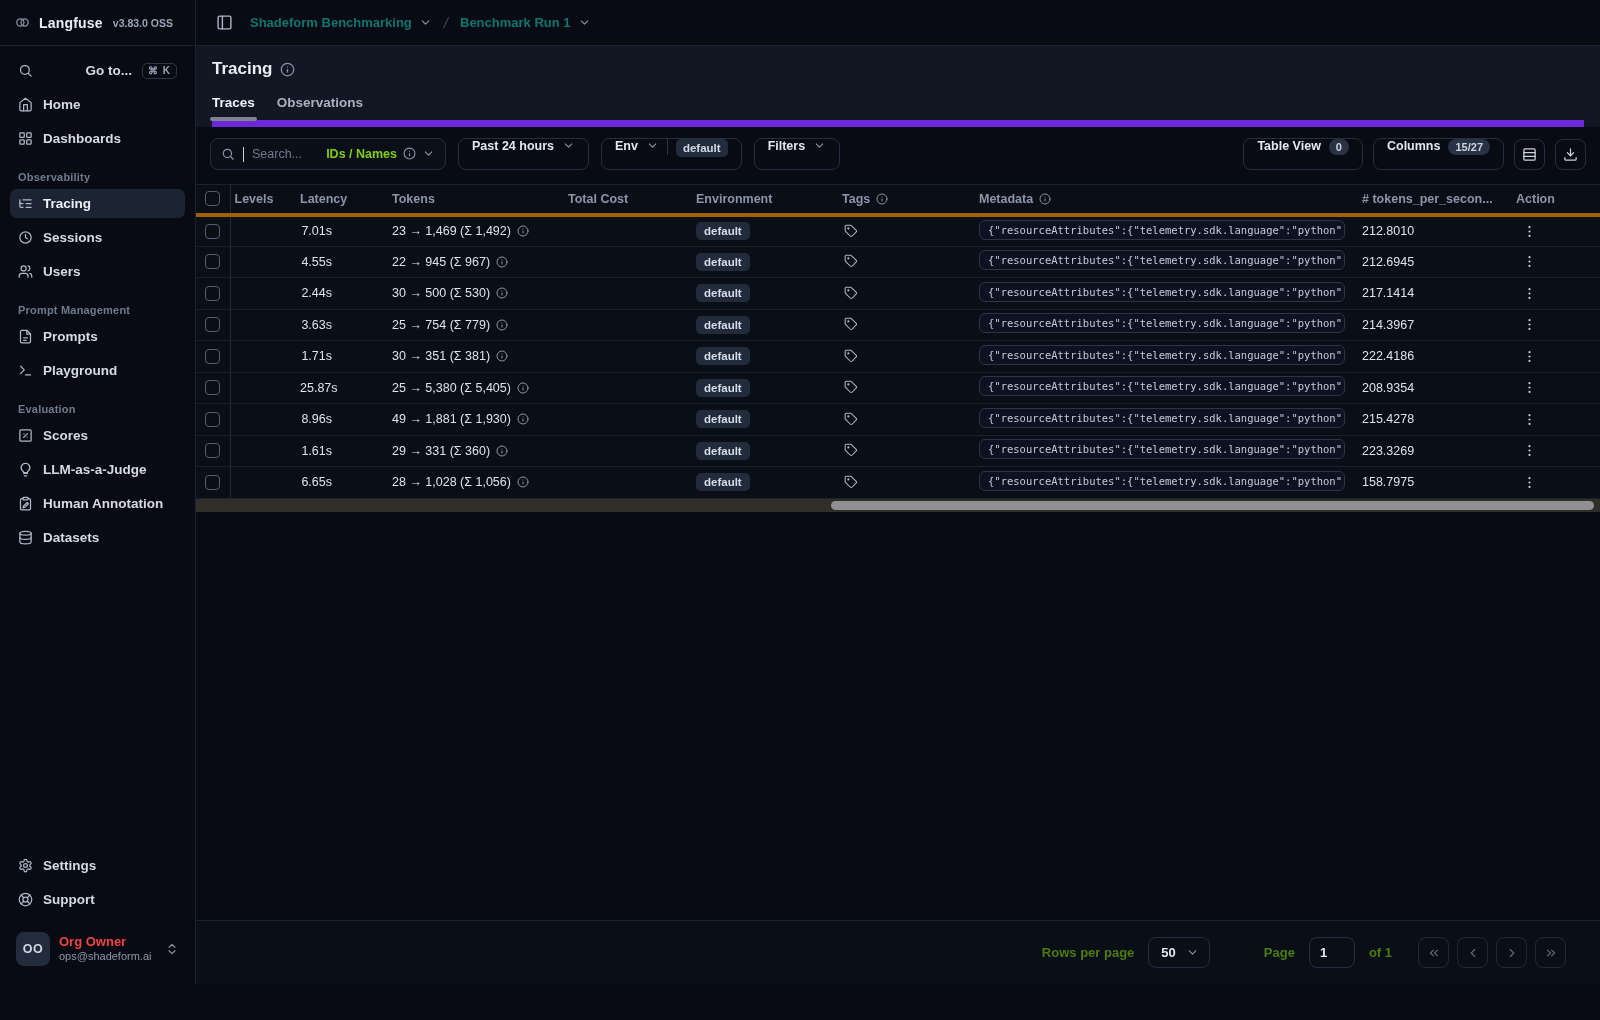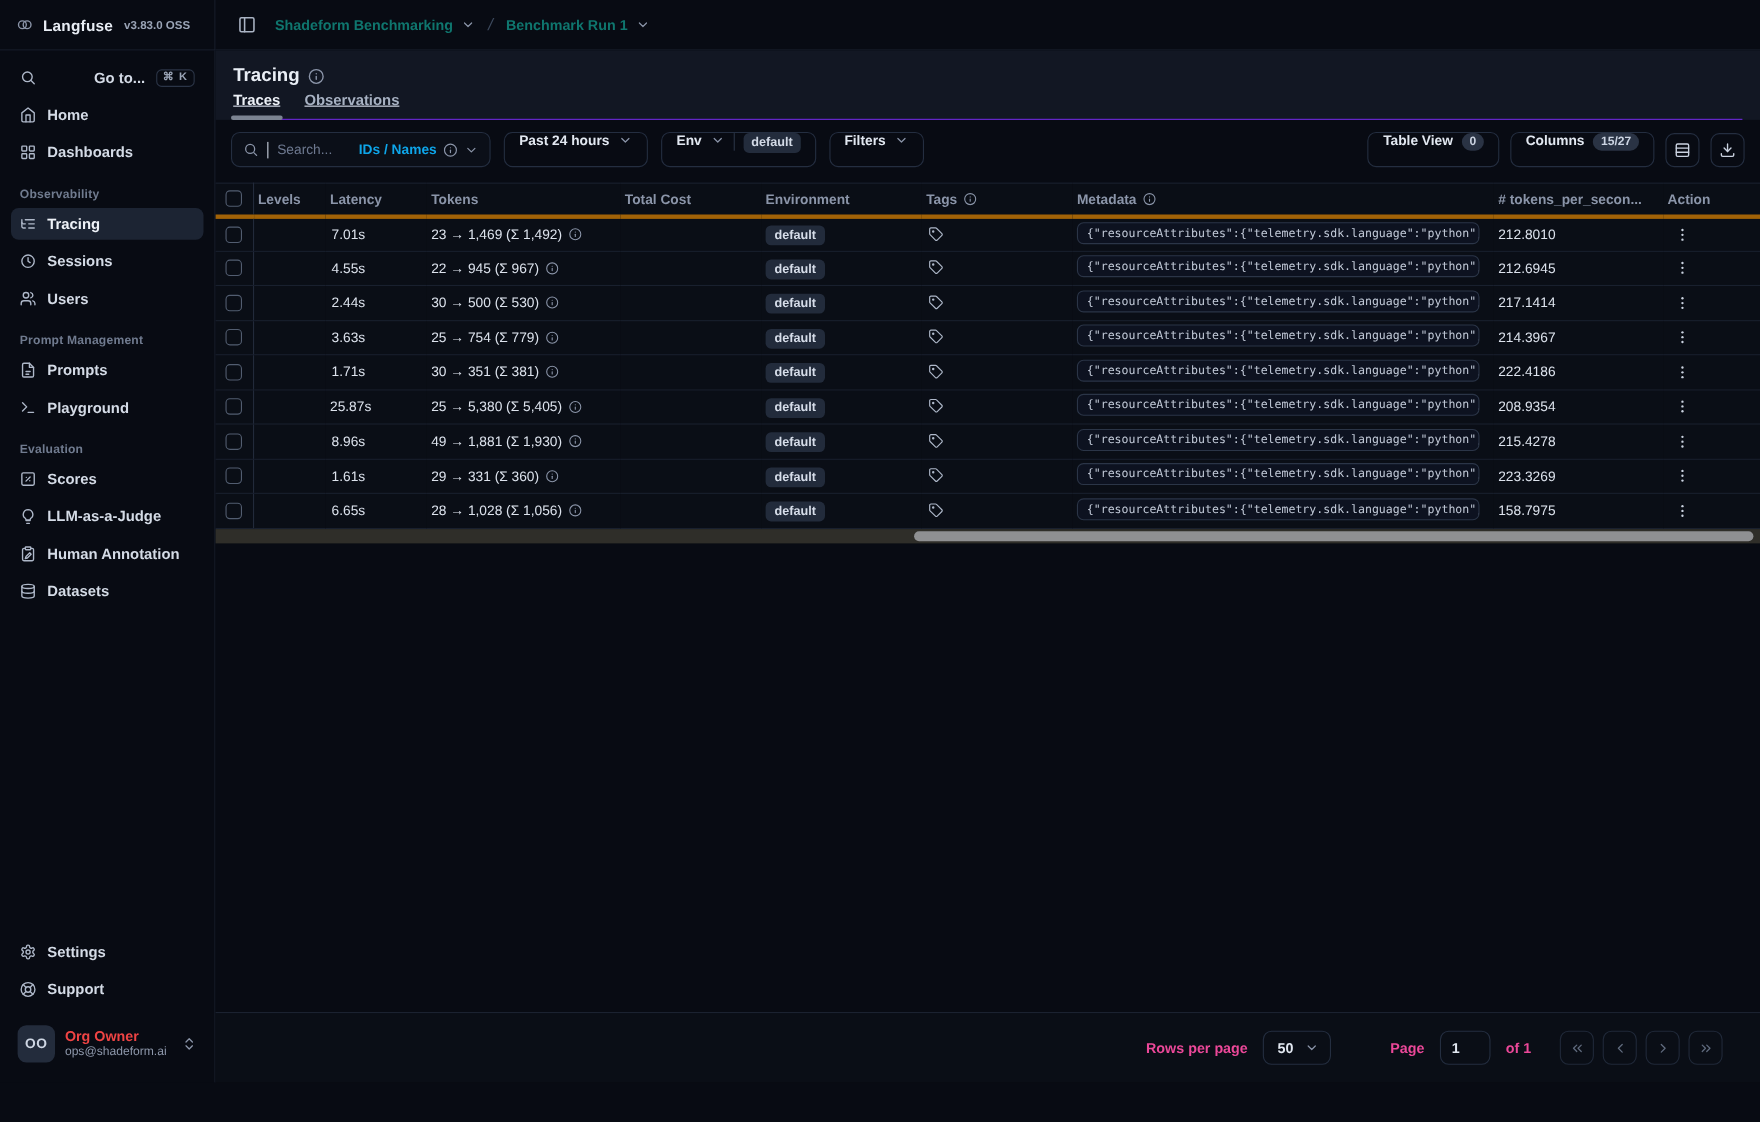--- a/index.html
+++ b/index.html
@@ -47,34 +47,34 @@
   .user-meta { flex:1; min-width:0; }
   .user-name { font-size:13px; font-weight:700; color:#ef4444; line-height:1.25; }
   .user-email { font-size:11px; color:#8d97aa; line-height:1.25; white-space:nowrap; overflow:hidden; text-overflow:ellipsis;}
 
   
   .main { grid-column:2; grid-row:2; display:flex; flex-direction:column; background:#080b13; min-width:0; }
   .page-head { background:#121723; padding:13px 16px 0; }
   .title-row { display:flex; align-items:center; gap:8px; }
   .page-title { font-size:17px; font-weight:700; color:#e9eef5; }
   .muted-ic { color:#8b95a9; display:flex; }
-  .tabs { display:flex; gap:22px; margin-top:4px; border-bottom:1px solid #6d28d9;text-decoration:underline; }
+  .tabs { display:flex; gap:22px; margin-top:16px; border-bottom:7px solid #6d28d9; }
   .tab { position:relative; padding:0 0 10px; font-size:13.5px; font-weight:600; color:#a7b1c2;
     background:none; border:none; cursor:pointer; }
   .tab.active { color:#eef2f8; font-weight:700; }
   .tab.active::after { content:""; position:absolute; left:-2px; right:-2px; bottom:-1px; height:4px;
     background:#7c8492; border-radius:3px; }
 
   
   .toolbar { display:flex; align-items:center; gap:12px; padding:11px 14px; }
   .searchbox { display:flex; align-items:center; gap:8px; width:236px; height:32px; padding:0 10px;
     border:1px solid #242e40; border-radius:8px; background:#0b0f18; cursor:text; }
   .caret { width:1px; height:15px; background:#cdd5e2; }
   .search-ph { color:#6e7990; font-size:12.5px; flex:1; white-space:nowrap; overflow:hidden; }
-  .scope { display:flex; align-items:flex-end; gap:6px; font-size:12.5px; font-weight:700; color:#0ea5e9; cursor:pointer; }
+  .scope { display:flex; align-items:flex-start; gap:6px; font-size:12.5px; font-weight:700; color:#84cc16; cursor:pointer; }
   .pill-btn { display:flex; align-items:flex-start; gap:8px; height:32px; padding:0 13px; border:1px solid #242e40;
     border-radius:8px; background:transparent; color:#e2e8f1; font-size:12.5px; font-weight:700; cursor:pointer; white-space:nowrap;}
   .pill-btn .chev { color:#8b95a9; }
   .v-sep { width:1px; height:16px; background:#2a3445; }
   .mini-badge { background:#232c3c; color:#d3dae6; border-radius:5px; padding:3px 7px; font-size:11.5px; font-weight:600; }
   .count-badge { background:#2a3344; color:#ccd4e2; border-radius:999px; padding:2px 7px; font-size:11px; font-weight:700; }
   .toolbar-right { margin-left:auto; display:flex; align-items:center; gap:10px; }
   .icon-btn { width:31px; height:31px; border:1px solid #242e40; border-radius:8px; background:transparent;
     color:#cbd3e1; display:flex; align-items:center; justify-content:center; cursor:pointer; }
 
@@ -101,21 +101,21 @@
 
   
   .hscroll { height:13px; background:#2f2e29; position:relative; cursor:pointer; }
   .hthumb { position:absolute; top:2px; height:9px; border-radius:5px; background:#8f9092; left:45.2%; width:54.4%; }
 
   .flex-spacer { flex:1; background:#080b13; }
 
   
   .footer { height:64px; border-top:1px solid #1b2230; background:#0a0e16; display:flex; align-items:center;
     justify-content:flex-end; gap:14px; padding:0 34px 0 0; }
-  .foot-label { font-size:13px; font-weight:700; color:#ec4899; }
+  .foot-label { font-size:13px; font-weight:700; color:#4d7c0f; }
   .select-box { display:flex; align-items:center; gap:10px; height:31px; padding:0 10px 0 12px;
     border:1px solid #242e40; border-radius:8px; font-size:13px; font-weight:600; color:#e2e8f1; cursor:pointer; background:transparent;}
   .page-input { width:46px; height:31px; border:1px solid #242e40; border-radius:8px; background:transparent;
     color:#e2e8f1; font-size:13px; font-weight:600; padding:0 10px; font-family:inherit; }
   .nav-group { display:flex; gap:8px; margin-left:12px; }
   .nav-btn { width:31px; height:31px; border:1px solid #202939; border-radius:8px; background:transparent;
     color:#5f6a7d; display:flex; align-items:center; justify-content:center; cursor:pointer; }
   .gap-lg { width:26px; }
 </style>
 </head>

